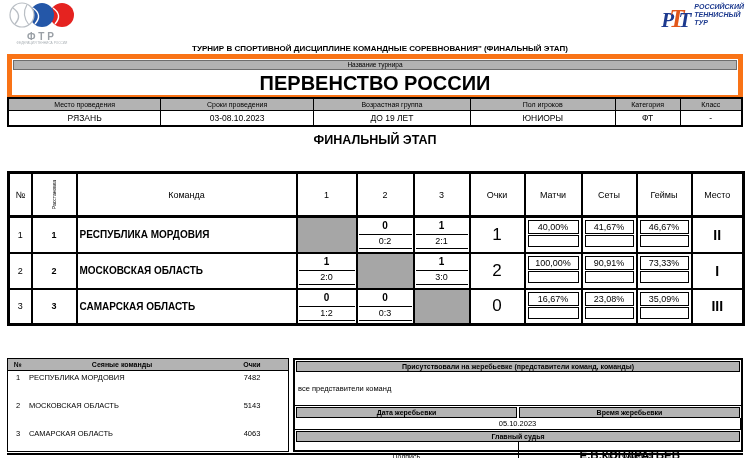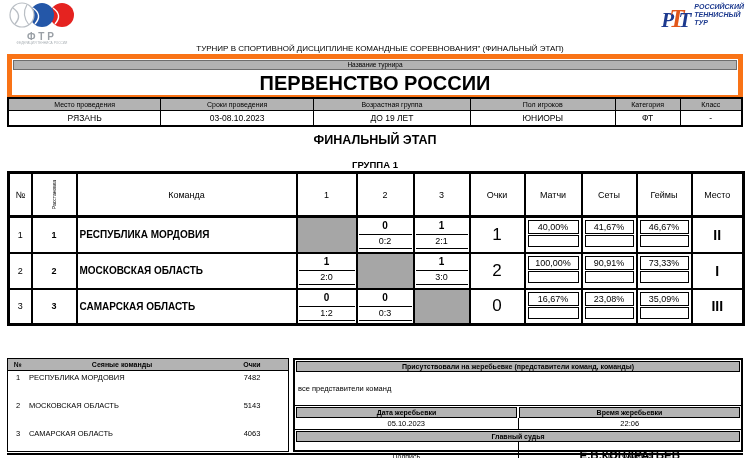--- a/index.html
+++ b/index.html
@@ -11,21 +11,21 @@
   .ftr-abbr{font-size:10px;font-weight:bold;color:#9aa0a6;letter-spacing:3px;line-height:9px;margin-top:-2px;}
   .ftr-tagline{font-size:4px;color:#aab0b5;transform:scale(.8);line-height:4px;}
   .rtt-logo{position:absolute;right:6px;top:2px;display:flex;align-items:flex-start;}
   .rtt-letters{font-family:"Liberation Serif",serif;font-style:italic;font-weight:bold;line-height:30px;margin-top:2px;}
   .rtt-p{font-size:21px;color:#1d3a8f;}
   .rtt-t1{font-size:25px;color:#e2571b;margin-left:-5px;}
   .rtt-t2{font-size:21px;color:#1d3a8f;margin-left:-6px;}
   .rtt-text{font-size:7px;font-weight:bold;font-style:italic;color:#1d3a8f;line-height:8px;margin-left:3px;margin-top:1px;}
 
   
-  .subtitle{position:absolute;left:0;right:0;top:44px;text-align:center;font-weight:normal;font-size:8px;margin-left:10px;}
+  .subtitle{position:absolute;left:0;right:0;top:44px;text-align:center;font-weight:bold;font-size:8px;margin-left:10px;}
   .banner{position:absolute;left:7px;right:7px;top:54px;height:36px;border:5px solid #f97316;}
   .banner-caption{background:#b3b3b3;border:1px solid #6e6e6e;margin:1px;font-size:6.5px;line-height:8px;text-align:center;}
   .banner-name{text-align:center;font-weight:bold;font-size:20px;line-height:24px;}
 
   
   .info-table{position:absolute;left:7px;top:97px;width:736px;border-collapse:collapse;border:2px solid #000;}
   .info-table th{background:#b3b3b3;font-weight:normal;font-size:7px;border:1px solid #000;height:11px;padding:0;}
   .info-table td{font-weight:normal;font-size:8.5px;text-align:center;border:1px solid #000;height:14px;padding:0;}
 
   .stage-title{position:absolute;left:0;right:0;top:133px;text-align:center;font-weight:bold;font-size:12.5px;}
@@ -133,21 +133,20 @@
       <td>03-08.10.2023</td>
       <td>ДО 19 ЛЕТ</td>
       <td>ЮНИОРЫ</td>
       <td>ФТ</td>
       <td>-</td>
     </tr>
   </tbody>
     </table>
 
   <div class="stage-title">ФИНАЛЬНЫЙ ЭТАП</div>
-  <div class="group-title">ГРУППА 1</div>
 
   <table class="gt">
     <colgroup>
         <col style="width:23px">
         <col style="width:45px">
         <col style="width:220px">
         <col style="width:60px">
         <col style="width:57px">
         <col style="width:56px">
         <col style="width:55px">
@@ -304,21 +303,20 @@
 
     <div class="draw-box">
       <div class="bar">Присутствовали на жеребьевке (представители команд, команды)</div>
       <div class="attendees">все представители команд</div>
       <div class="dt-row">
         <div class="bar">Дата жеребьевки</div>
         <div class="bar">Время жеребьевки</div>
       </div>
       <div class="dt-vals">
         <div class="dt-val">05.10.2023</div>
-        <div class="dt-val">22:06</div>
       </div>
       <div class="bar">Главный судья</div>
       <div class="sig-row">
         <div class="sig-left">
           <div class="small-caption">Подпись</div>
         </div>
         <div class="sig-right">
           <div class="ref-name">Е.В.КОНДРАТЬЕВ</div>
           <div class="small-caption">И.О.Фамилия</div>
         </div>

